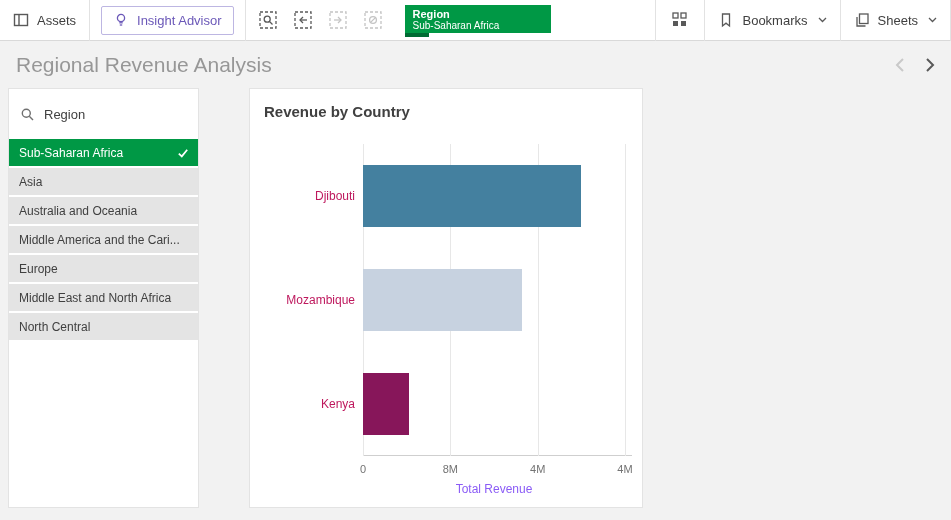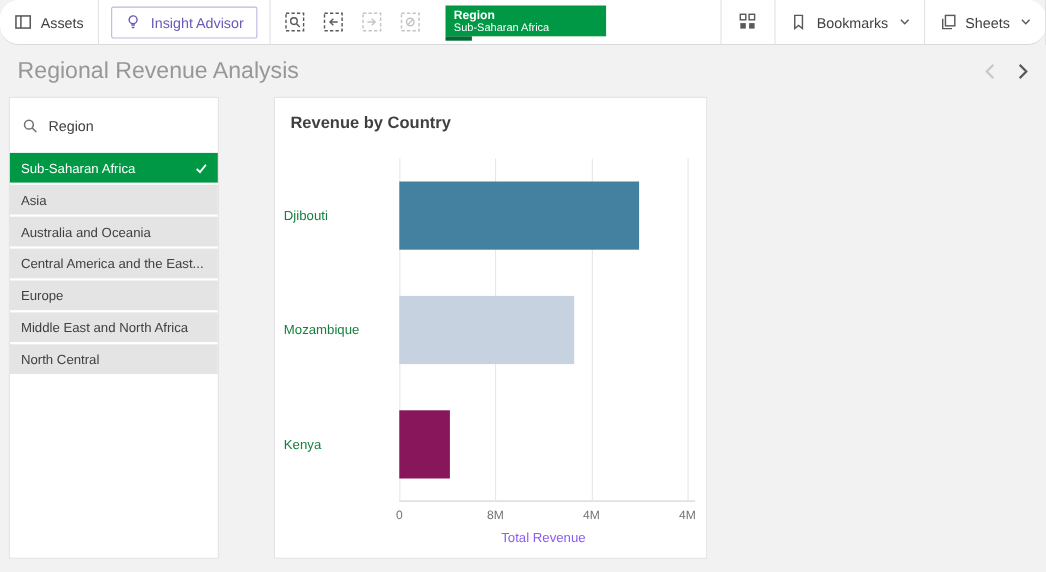--- a/index.html
+++ b/index.html
@@ -6,21 +6,21 @@
   html,body { margin:0; padding:0; }
   body {
     width:951px; height:520px; overflow:hidden; position:relative;
     background:#f2f2f2; font-family:"Liberation Sans", sans-serif; color:#404040;
     --green:#009845; --green-dark:#006b33; --purple:#6b58b8;
   }
   
   .toolbar {
     position:absolute; top:0; left:0; right:0; height:41px;
     background:#fff; border-bottom:1px solid #d9d9d9;
-    display:flex; align-items:center;border-radius:17px;
+    display:flex; align-items:center;
   }
   .sep { width:1px; height:41px; background:#e2e2e2; flex:0 0 1px; }
   .tb-btn {
     display:flex; align-items:center; gap:8px; padding:0 13px; height:100%;
     font-size:13px; color:#404040; cursor:pointer; white-space:nowrap;
   }
   .ia-btn {
     display:flex; align-items:center; gap:8px; margin:0 11px; height:29px; padding:0 11px;
     border:1px solid #bdb6e2; border-radius:2px; color:var(--purple); font-size:13px; cursor:pointer;
     white-space:nowrap;
@@ -57,21 +57,21 @@
   .fp-label { flex:1; white-space:nowrap; overflow:hidden; text-overflow:ellipsis; }
   .check { flex:0 0 auto; }
   
   .chart-card { left:208px; top:88px; width:394px; height:420px;margin-left:41px; }
   .chart-title { padding:14px 14px 0 14px; font-size:15px; font-weight:bold; color:#404040; }
   .plot { position:relative; height:312px; margin:24px 17px 0 8px; }
   .gridline { position:absolute; top:0; bottom:0; width:1px; background:#e7e7e7; }
   .axis-line { position:absolute; left:105px; right:-7px; bottom:0; height:1px; background:#cfcfcf; }
   .bar-row { height:33.333%; display:flex; align-items:center; position:relative; }
   .cat-label {
-    width:105px; padding-right:8px; font-size:12px; color:#15803d;
+    width:105px; padding-right:8px; text-align:right; font-size:12px; color:#be185d;
     white-space:nowrap; overflow:hidden;
   }
   .bar-track { flex:1; height:100%; position:relative; display:flex; align-items:center; }
   .bar { height:62px; position:relative; }
   .x-axis { position:relative; height:22px; margin:0 17px 0 8px; font-size:11px; color:#737373; }
   .tick { position:absolute; top:7px; transform:translateX(-50%); }
   .x-title { margin:4px 17px 0 113px; text-align:center; font-size:12px; color:#8b5cf6; }
   svg { display:block; }
 </style>
 </head>
@@ -214,21 +214,21 @@
           <polyline points="1.8,6.6 4.8,9.4 10.2,2.8" fill="none" stroke="#ffffff" stroke-width="1.7"></polyline>
         </svg>
       </div>
       <div class="fp-item">
         <span class="fp-label">Asia</span>
       </div>
       <div class="fp-item">
         <span class="fp-label">Australia and Oceania</span>
       </div>
       <div class="fp-item">
-        <span class="fp-label">Central America and the East...</span>
+        <span class="fp-label">Middle America and the Cari...</span>
       </div>
       <div class="fp-item">
         <span class="fp-label">Europe</span>
       </div>
       <div class="fp-item">
         <span class="fp-label">Middle East and North Africa</span>
       </div>
       <div class="fp-item">
         <span class="fp-label">North Central</span>
       </div>

